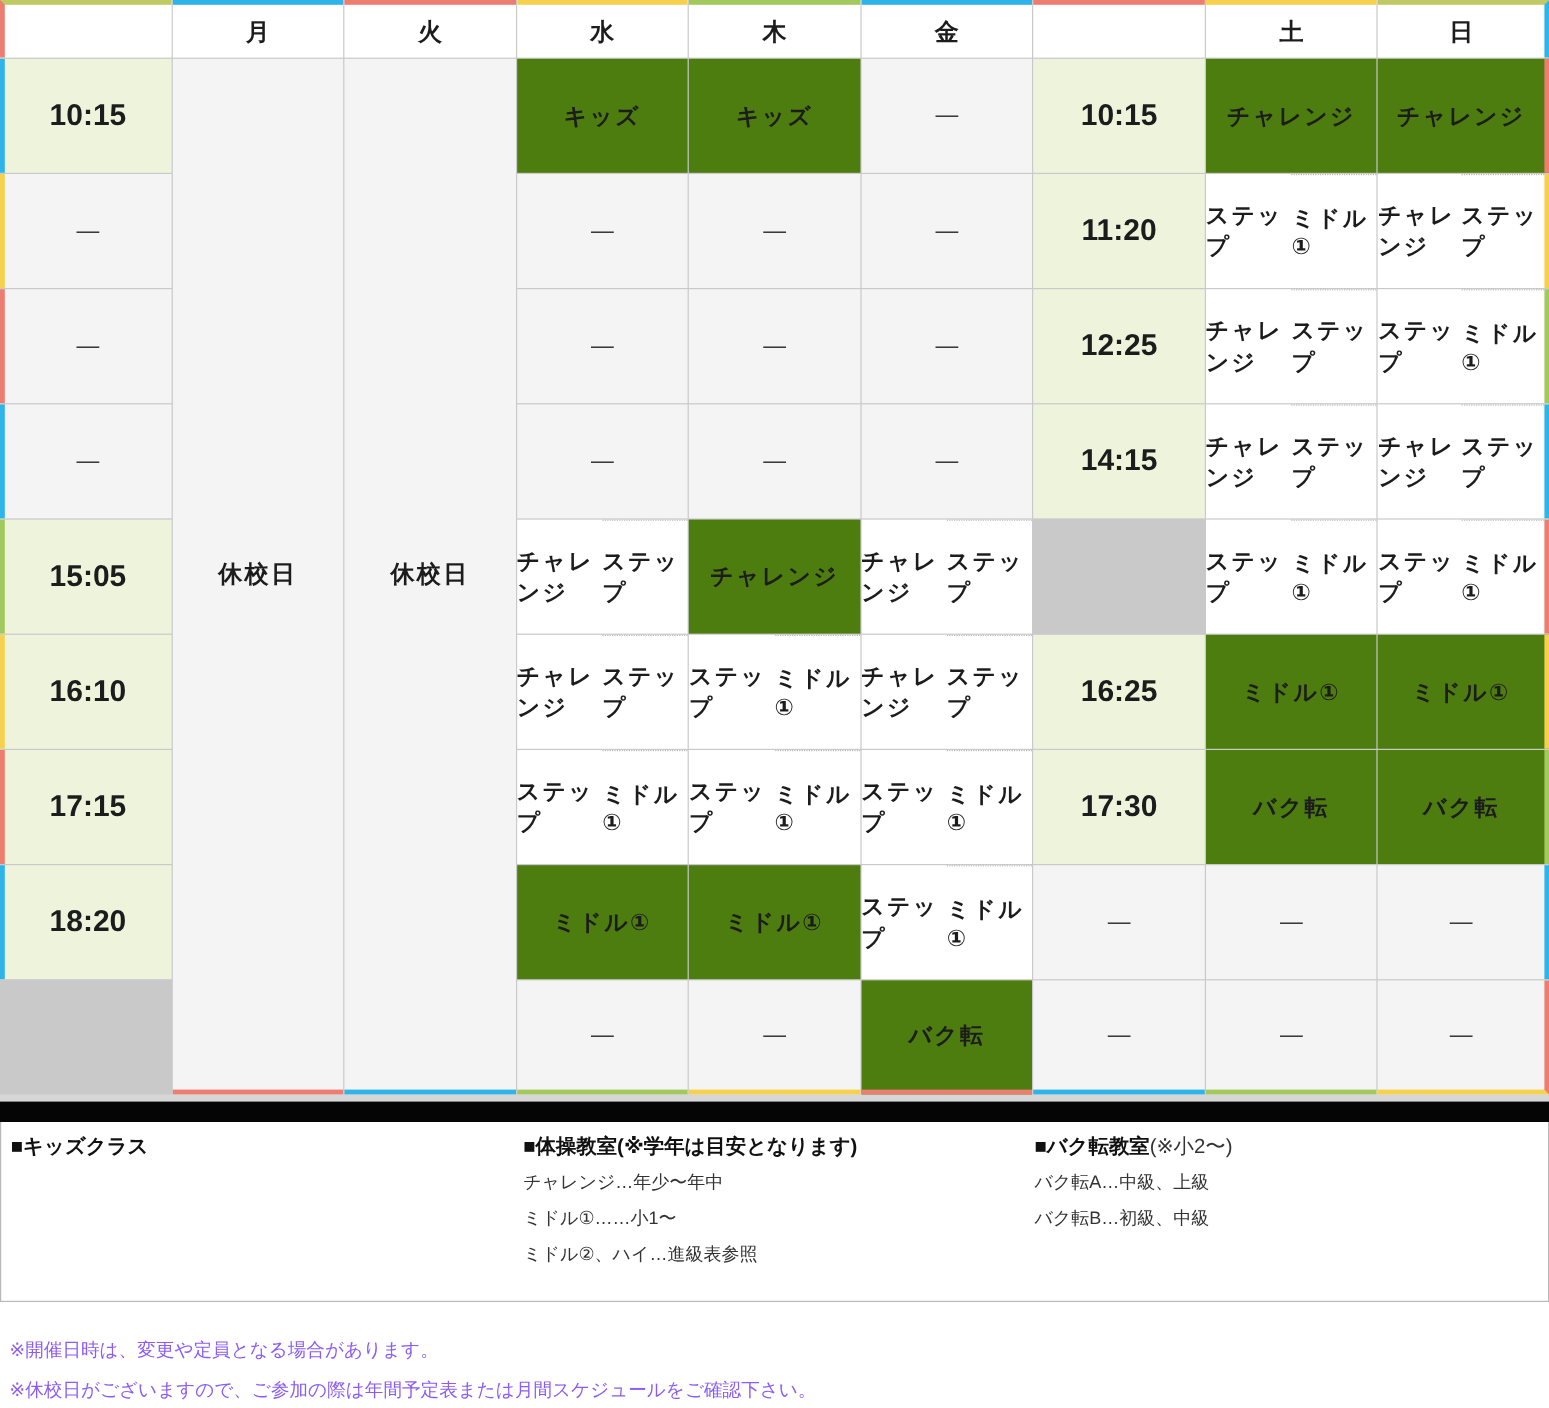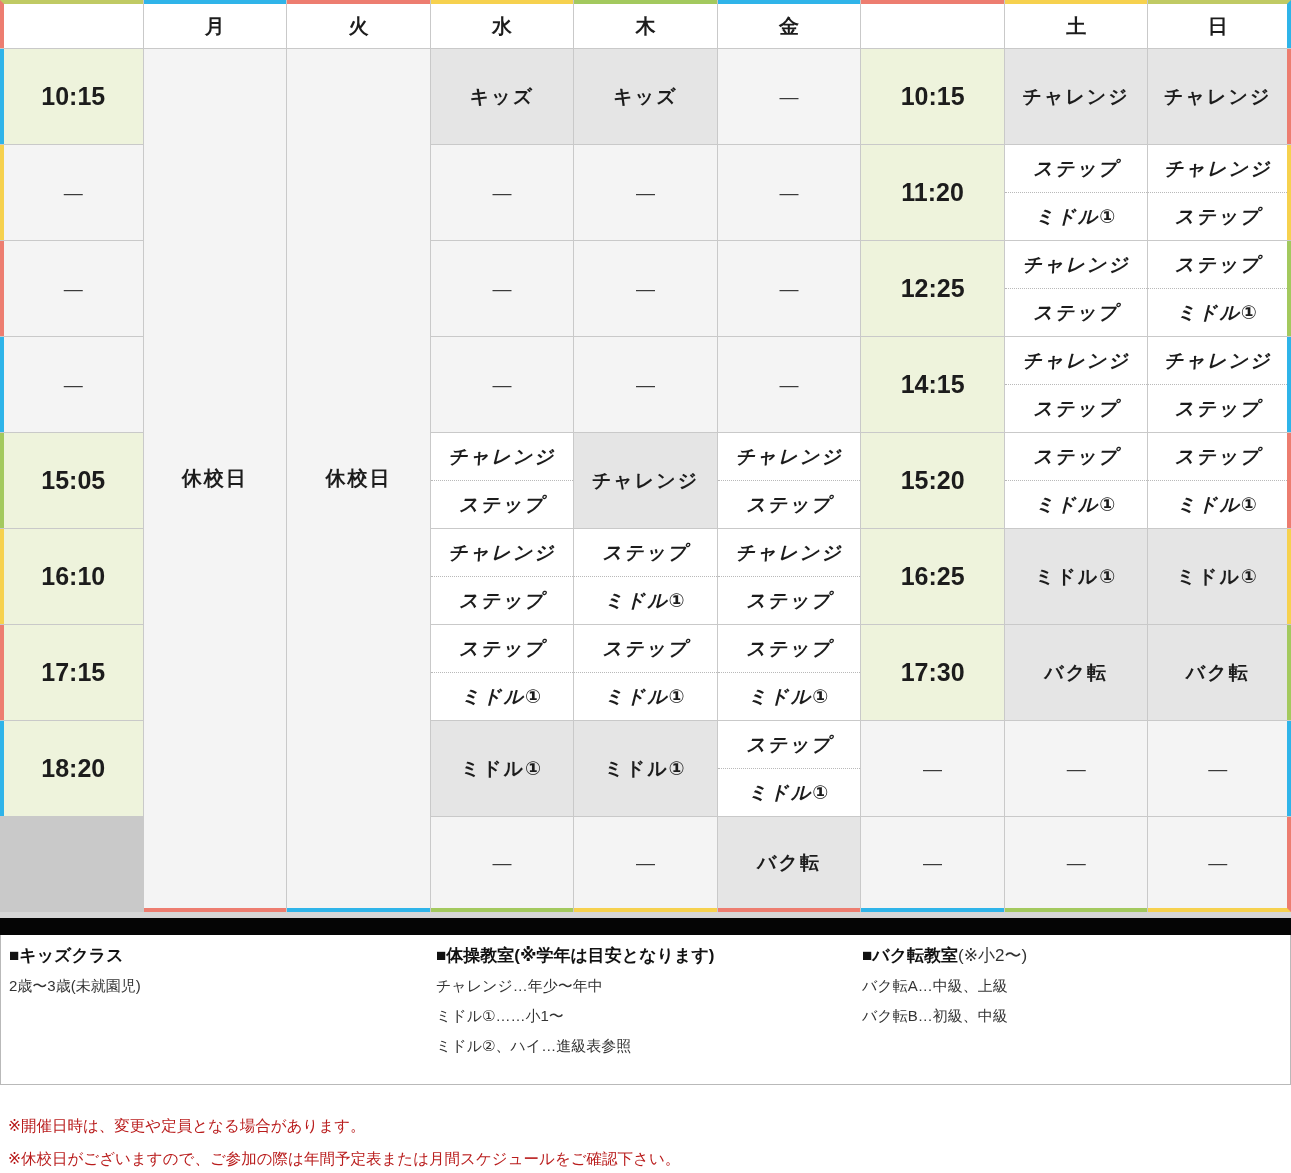--- a/index.html
+++ b/index.html
@@ -12,43 +12,43 @@
     grid-template-columns:repeat(9,1fr);
     grid-template-rows:48px repeat(9,95px);
     gap:1px;background:#c9c9c9;
     border-bottom:6px solid #d6d6d6;
   }
   .cell{display:flex;align-items:center;justify-content:center;box-sizing:border-box;}
   .head{background:#fff;font-weight:bold;font-size:20px;}
   .closed{background:#f4f4f4;font-weight:bold;font-size:20px;letter-spacing:2px;}
   .green{background:#eef3dc;}
   .graybg{background:#f4f4f4;}
-  .whitebg{background:#e5e5e5;}
+  .whitebg{background:#4d7c0f;}
   .time{font-weight:bold;font-size:25px;}
   .single{font-weight:bold;font-size:19px;letter-spacing:2px;}
   .dashcell{font-weight:400;font-size:19px;color:#3a3a3a;letter-spacing:0;}
-  .split{flex-direction:column;align-items:stretch;padding:0;background:#fff;font-style:italic;}
+  .split{flex-direction:row;align-items:stretch;padding:0;background:#fff;}
   .half{flex:1;display:flex;align-items:center;justify-content:center;font-weight:bold;font-size:19px;letter-spacing:2px;}
   .half.lower{border-top:1px dotted #b9b9b9;}
 
   
   .black-bar{width:1291px;height:17px;background:#050505;}
   .legend{
     box-sizing:border-box;width:1291px;
     border-left:1px solid #b9b9b9;border-right:1px solid #b9b9b9;border-bottom:1px solid #b9b9b9;
     display:grid;grid-template-columns:427px 426px 1fr;
     padding:6px 0 14px 8px;background:#fff;min-height:150px;
   }
   .legend-title{font-size:17px;font-weight:bold;line-height:30px;color:#111;}
   .legend-title .suffix{font-weight:400;color:#333;}
   .legend-item{font-size:15px;line-height:30px;color:#333;}
 
   
   .footer{margin:24px 0 10px 8px;}
-  .note{font-size:15.5px;line-height:33px;color:#b91c1c;margin:0;}
+  .note{font-size:15.5px;line-height:33px;color:#8b5cf6;margin:0;}
 </style>
 </head>
 <body>
 
 <div class="page">
 
   <div class="grid" id="grid">
       <div class="cell head" style="grid-area: 1 / 1; border-top: 4px solid rgb(192, 202, 100); border-left: 4px solid rgb(237, 125, 112);"></div>
       <div class="cell head" style="grid-area: 1 / 2; border-top: 4px solid rgb(47, 180, 233);">月</div>
       <div class="cell head" style="grid-area: 1 / 3; border-top: 4px solid rgb(237, 125, 112);">火</div>
@@ -109,21 +109,20 @@
       <div class="cell time green" style="grid-area: 6 / 1; border-left: 4px solid rgb(163, 201, 94);">15:05</div>
       <div class="cell split" style="grid-area: 6 / 4;">
         <div class="half">チャレンジ</div>
         <div class="half lower">ステップ</div>
       </div>
       <div class="cell whitebg single" style="grid-area: 6 / 5;">チャレンジ</div>
       <div class="cell split" style="grid-area: 6 / 6;">
         <div class="half">チャレンジ</div>
         <div class="half lower">ステップ</div>
       </div>
-      <div class="cell time green" style="grid-area: 6 / 7;">15:20</div>
       <div class="cell split" style="grid-area: 6 / 8;">
         <div class="half">ステップ</div>
         <div class="half lower">ミドル①</div>
       </div>
       <div class="cell split" style="grid-area: 6 / 9; border-right: 4px solid rgb(237, 125, 112);">
         <div class="half">ステップ</div>
         <div class="half lower">ミドル①</div>
       </div>
       <div class="cell time green" style="grid-area: 7 / 1; border-left: 4px solid rgb(246, 209, 78);">16:10</div>
       <div class="cell split" style="grid-area: 7 / 4;">
@@ -172,21 +171,20 @@
       <div class="cell whitebg single" style="grid-area: 10 / 6; border-bottom: 4px solid rgb(237, 125, 112);">バク転</div>
       <div class="cell time graybg dashcell" style="grid-area: 10 / 7; border-bottom: 4px solid rgb(47, 180, 233);">—</div>
       <div class="cell graybg dashcell" style="grid-area: 10 / 8; border-bottom: 4px solid rgb(163, 201, 94);">—</div>
       <div class="cell graybg dashcell" style="grid-area: 10 / 9; border-right: 4px solid rgb(237, 125, 112); border-bottom: 4px solid rgb(246, 209, 78);">—</div>
     </div>
 
   <div class="black-bar"></div>
   <div class="legend">
     <div class="legend-section">
       <div class="legend-title"><span>■キッズクラス</span><span class="suffix"></span></div>
-      <div class="legend-item">2歳〜3歳(未就園児)</div>
     </div>
     <div class="legend-section">
       <div class="legend-title"><span>■体操教室(※学年は目安となります)</span><span class="suffix"></span></div>
       <div class="legend-item">チャレンジ…年少〜年中</div>
       <div class="legend-item">ミドル①……小1〜</div>
       <div class="legend-item">ミドル②、ハイ…進級表参照</div>
     </div>
     <div class="legend-section">
       <div class="legend-title"><span>■バク転教室</span><span class="suffix">(※小2〜)</span></div>
       <div class="legend-item">バク転A…中級、上級</div>

